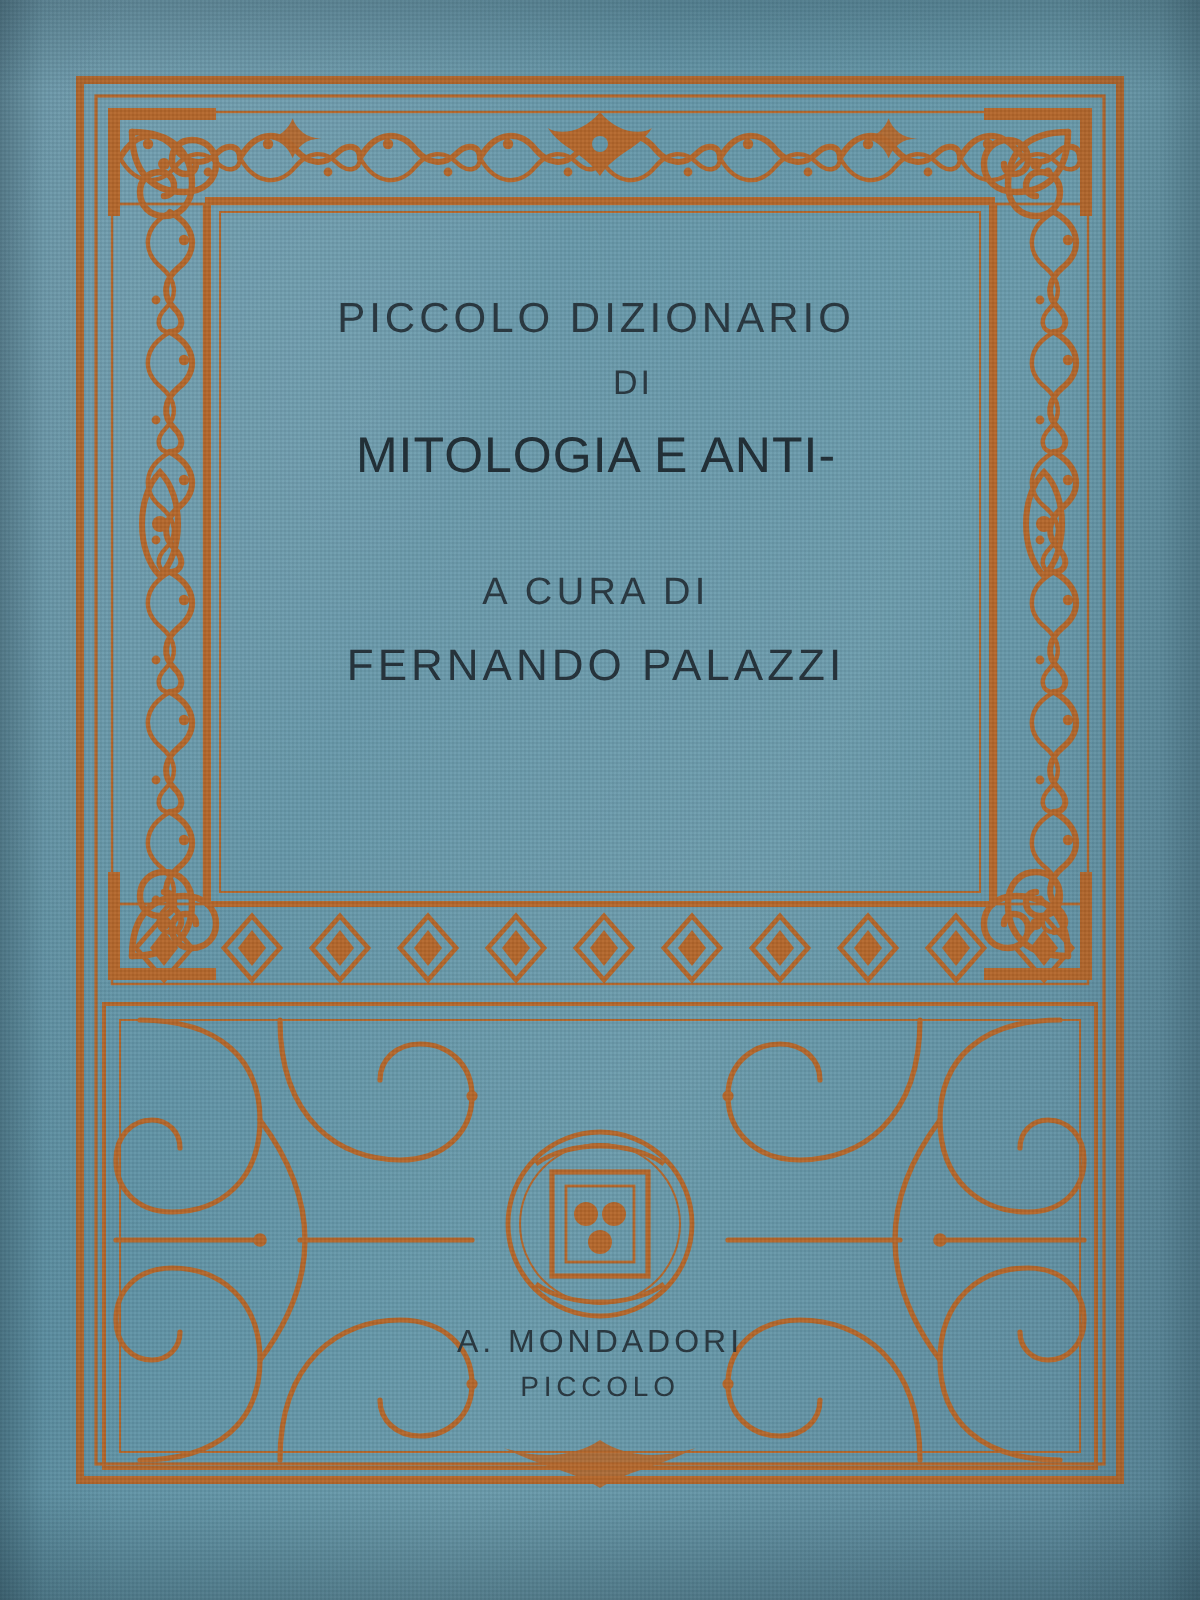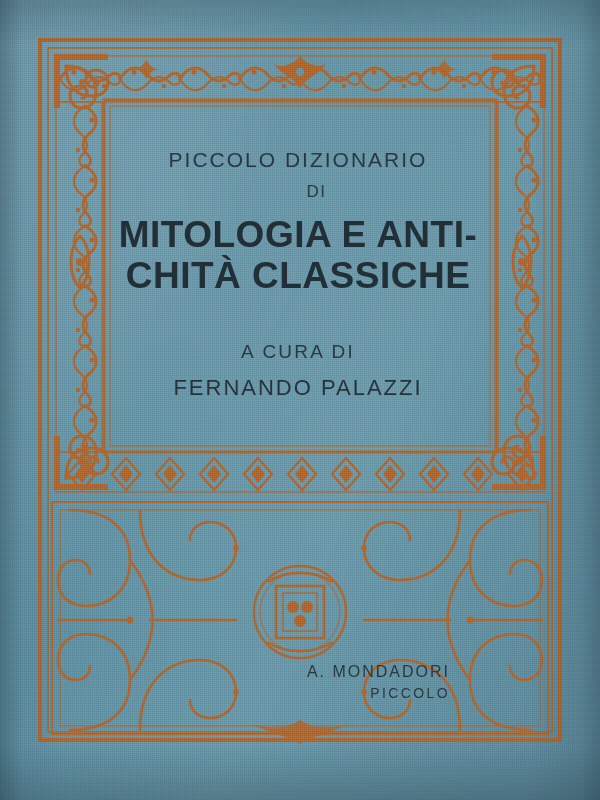--- a/index.html
+++ b/index.html
@@ -78,25 +78,25 @@
     margin-bottom: 10px;
   }
   .t-line2 {
     font-size: 17px;
     letter-spacing: 1.5px;
     color: #2a3840;
     margin-bottom: 12px;
     margin-left: 37px;
   }
   .t-main {
-    font-size: 37px;
+    font-size: 25px;
     line-height: 1.12;
     letter-spacing: 0.5px;
     color: #222f36;
-    font-weight: 700;
+    font-weight: 400;
   }
   .t-main .big {
     display: block;
   }
   .byline {
     margin-top: 44px;
     font-size: 19px;
     letter-spacing: 2.2px;
     color: #2a3840;
   }
@@ -105,21 +105,21 @@
     font-size: 22px;
     letter-spacing: 2.0px;
     color: #26333b;
   }
 
   .publisher-block {
     position: absolute;
     left: 150px;
     top: 663px;
     width: 300px;
-    text-align: right;
+    text-align: center;
     color: #2a3840;
   }
   .pub-name {
     font-size: 16px;
     letter-spacing: 2.0px;
   }
   .pub-city {
     font-size: 14px;
     letter-spacing: 2.4px;
     margin-top: 4px;
@@ -316,21 +316,20 @@
     </svg>
   </div>
 
   <div class="text-layer">
 
     <div class="title-block">
       <div class="t-line1">PICCOLO DIZIONARIO</div>
       <div class="t-line2">DI</div>
       <div class="t-main">
         <span class="big">MITOLOGIA E ANTI-</span>
-        <span class="big">CHITÀ CLASSICHE</span>
       </div>
       <div class="byline">A CURA DI</div>
       <div class="author">FERNANDO PALAZZI</div>
     </div>
 
     <div class="publisher-block">
       <div class="pub-name">A. MONDADORI</div>
       <div class="pub-city">PICCOLO</div>
     </div>
 

